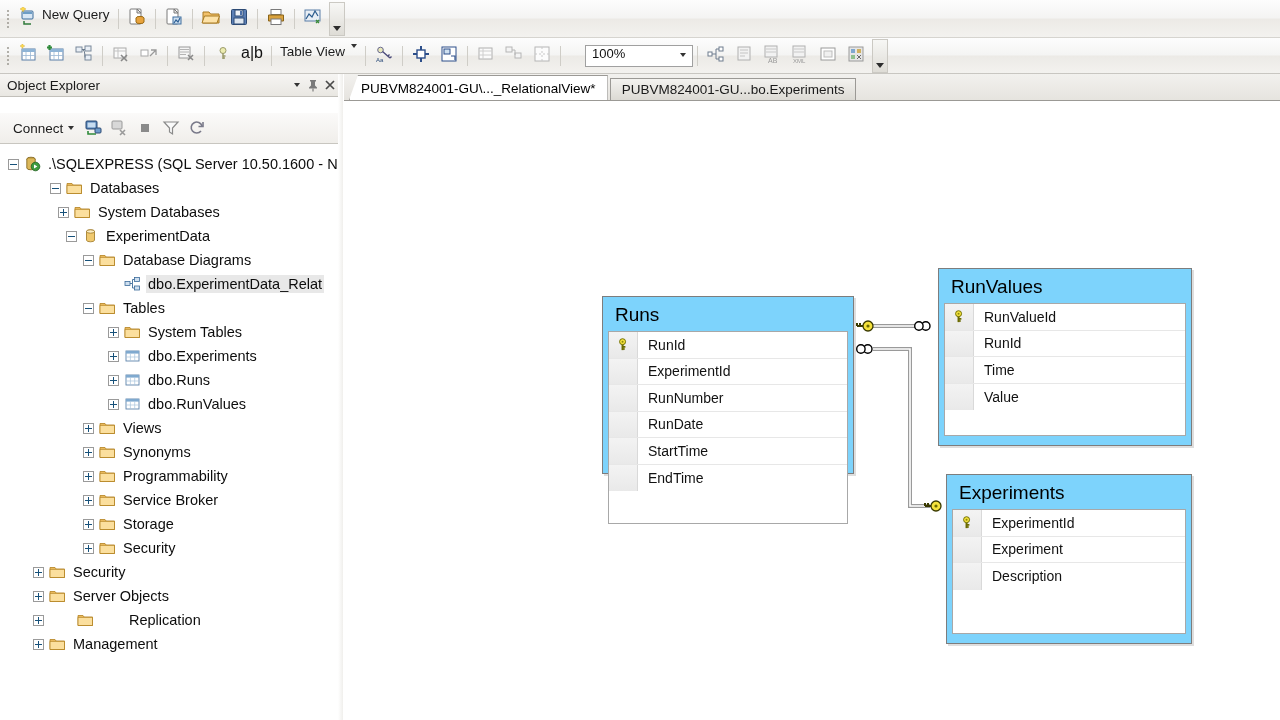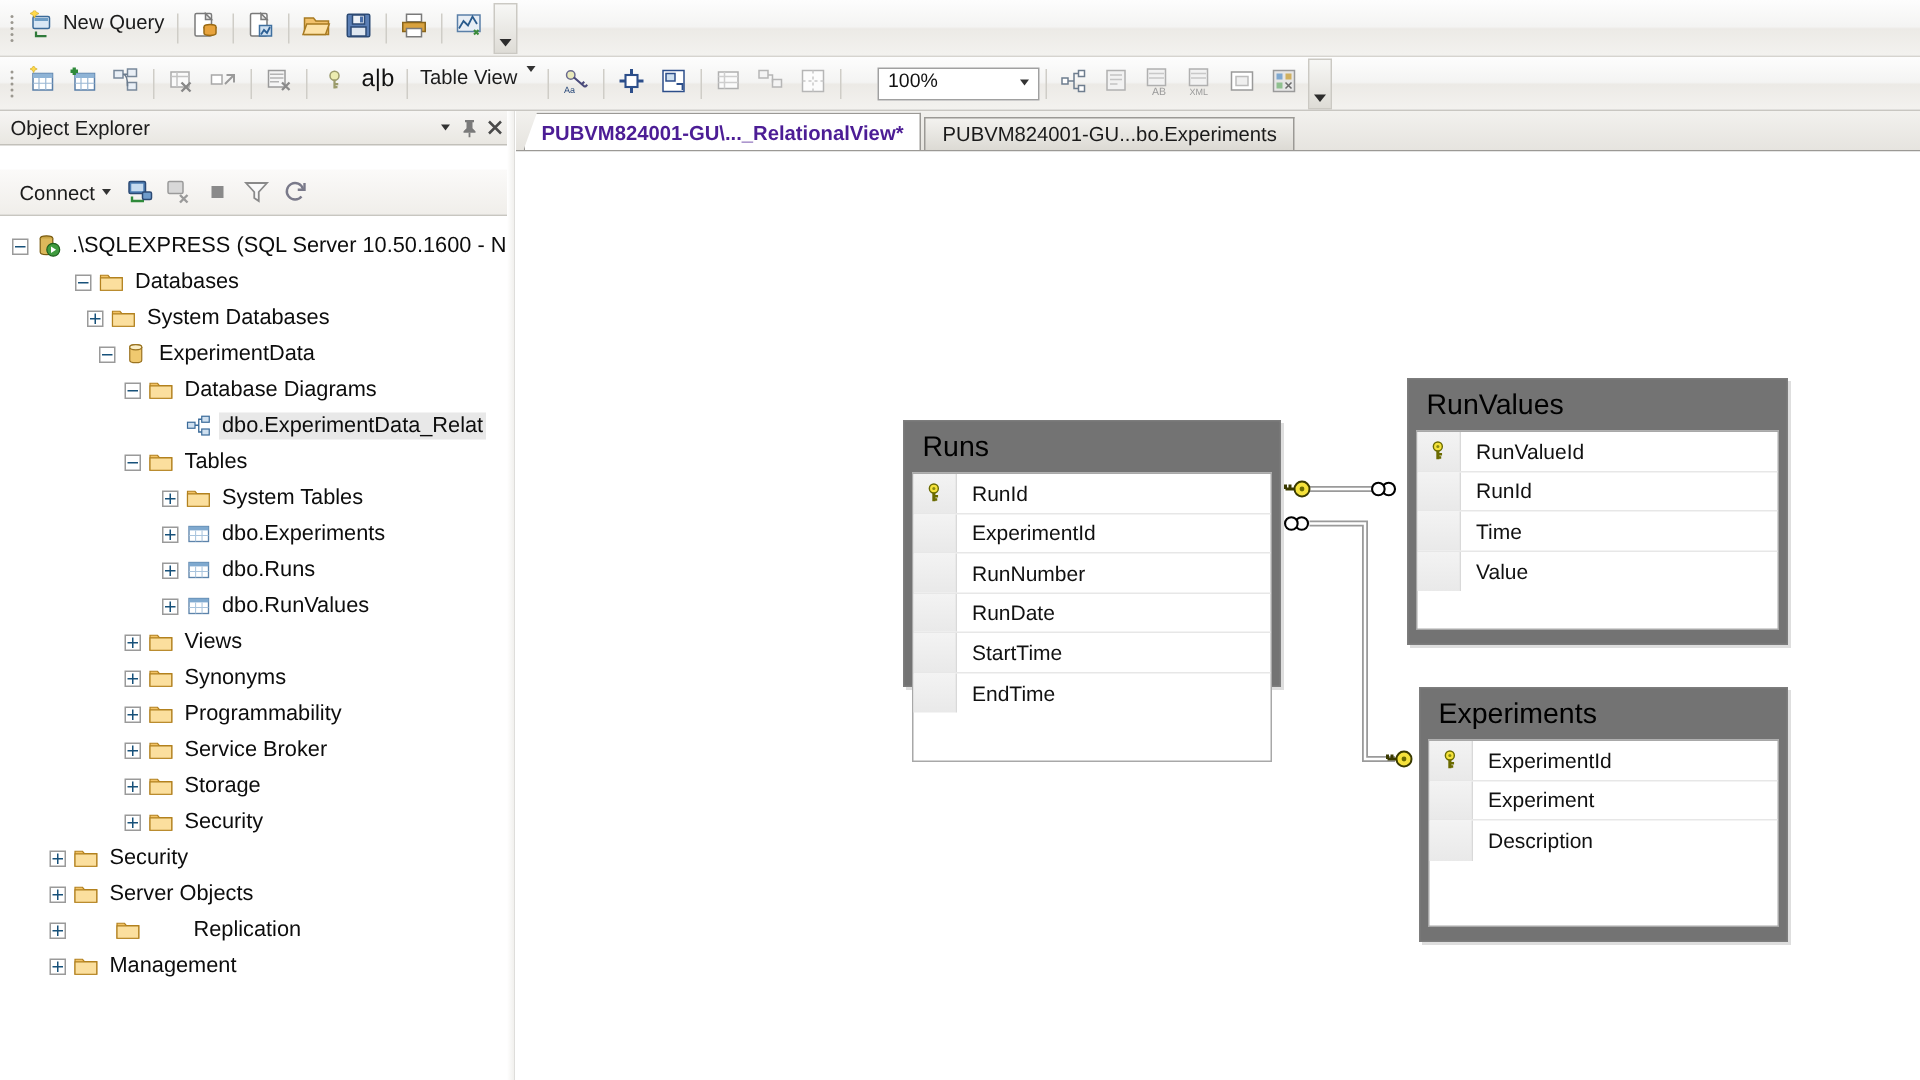--- a/index.html
+++ b/index.html
@@ -111,41 +111,42 @@
     border-bottom:1px solid #9b9995;
     display:flex; align-items:flex-end; padding-left:5px;
   }
   .dtab {
     height:23px; display:flex;align-items:center;
     padding:0 11px; font-size:13.5px; position:relative;
     border:1px solid #9b9995; border-bottom:none; margin-right:2px;
     border-radius:0;
   }
   .dtab.active {
-    background:#ffffff; color:#4c1d95; font-weight:bold; height:25px;
+    background:#ffffff; color:#000000; font-weight:normal; height:25px;
     border-color:#9b9995; z-index:2;
     clip-path: polygon(9px 0, 100% 0, 100% 100%, 0 100%);
   }
   .dtab.inactive {
     background:linear-gradient(180deg,#f3f2ef,#dcdad4);
     color:#1a1a1a; height:22px;
   }
 
   
   #canvas {
     position:absolute;left:344px;top:101px;width:936px;height:619px;
     background:#ffffff; overflow:hidden;
   }
 
   .dtable {
     position:absolute;
-    background:#737373;
+    background:#7dd3fc;
     border:1px solid #7d7d7d;
     box-shadow: 2px 2px 0 rgba(0,0,0,0.13);
     padding:5px;
+    margin-top:16px;
   }
   .dtable .dt-title {
     font-size:19px; color:#000; padding:2px 0 5px 7px;
     font-family:"Liberation Sans", sans-serif;
   }
   .dt-grid { border:1px solid #a8a8a8; background:#fff; }
   .dt-row { height:26.5px; display:flex; align-items:center; border-bottom:1px solid #e7e7e7; }
   .dt-row:last-child{border-bottom:none;}
   .dt-gutter {
     width:29px; height:100%; flex:none;

